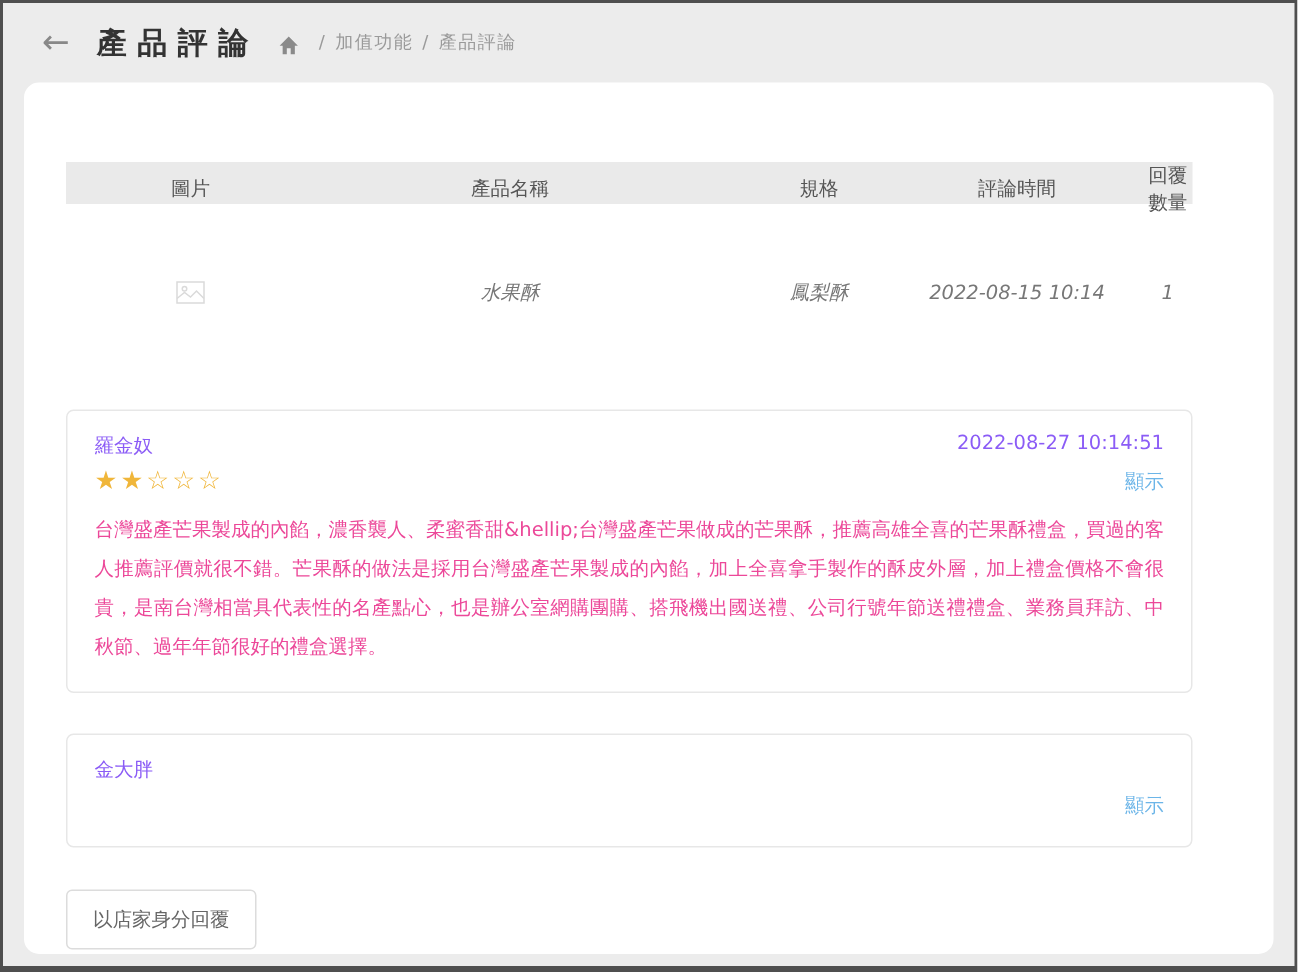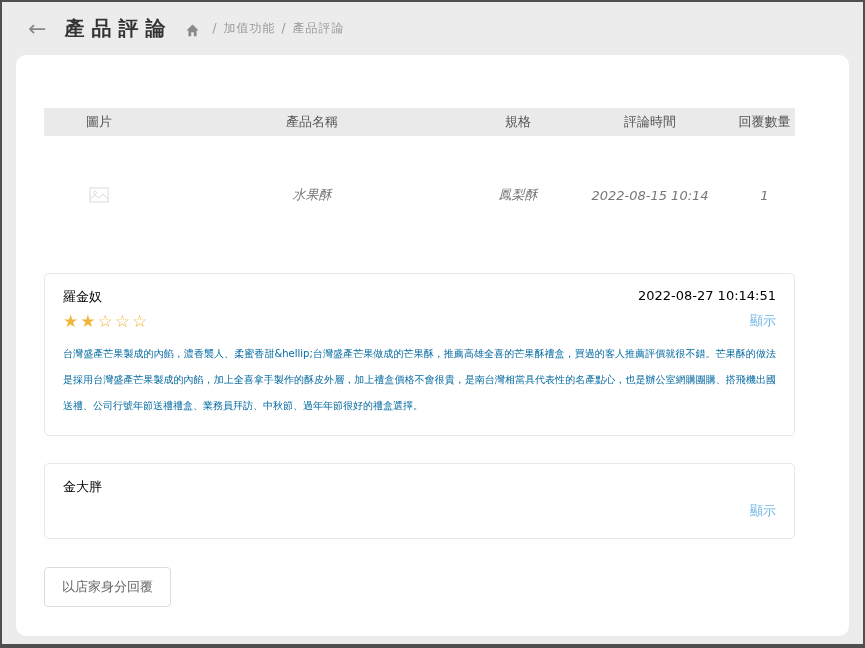--- a/index.html
+++ b/index.html
@@ -33,48 +33,48 @@
   .crumb-sep { margin:0 6px; color:#9a9a9a; }
   .content {
     margin:0 14px; height:581px;
     background:#fff; border-radius:10px;
     padding:53px 0 0 28px;
   }
   .inner { width:751px; }
   .thead, .trow {
     display:grid;
     grid-template-columns:110px 316px 96px 168px 1fr;
-    text-align:center; align-items:center;
+    text-align:center; align-items:center;padding-left:28px;
   }
   .thead {
     background:#eaeaea; height:28px;
     color:#555; font-size:13px;
   }
   .trow { height:118px; color:#777; font-size:13px; }
   .td { display:flex; justify-content:center; align-items:center;font-style:italic; }
   .review-card {
     border:1px solid #e7e7e7; border-radius:5px;
     padding:14px 18px 16px;
     margin-top:27px;
   }
   .review-card:first-child { margin-top:19px; }
   .review-head {
     display:flex; justify-content:space-between;
-    color:#000000; font-size:13px;gap:40px;
+    color:#8b5cf6; font-size:13px;gap:40px;
   }
   .review-sub {
     display:flex; justify-content:space-between; align-items:center;
     margin-top:4px; min-height:22px;
   }
   .stars { font-size:17px; letter-spacing:2px; line-height:1; }
   .show-link {
     font-size:13px; cursor:pointer;
   }
   .review-text {
-    margin-top:9px; color:#0369a1; font-size:10px;
+    margin-top:9px; color:#ec4899; font-size:13px;
     line-height:26px; text-align:justify;
   }
   .reply-btn {
     margin-top:28px;
     background:#fff; border:1px solid #dcdcdc; border-radius:4px;
     padding:10px 17px;
     color:#666; font-size:13px;
     font-family:inherit; cursor:pointer;
   }
 </style>

